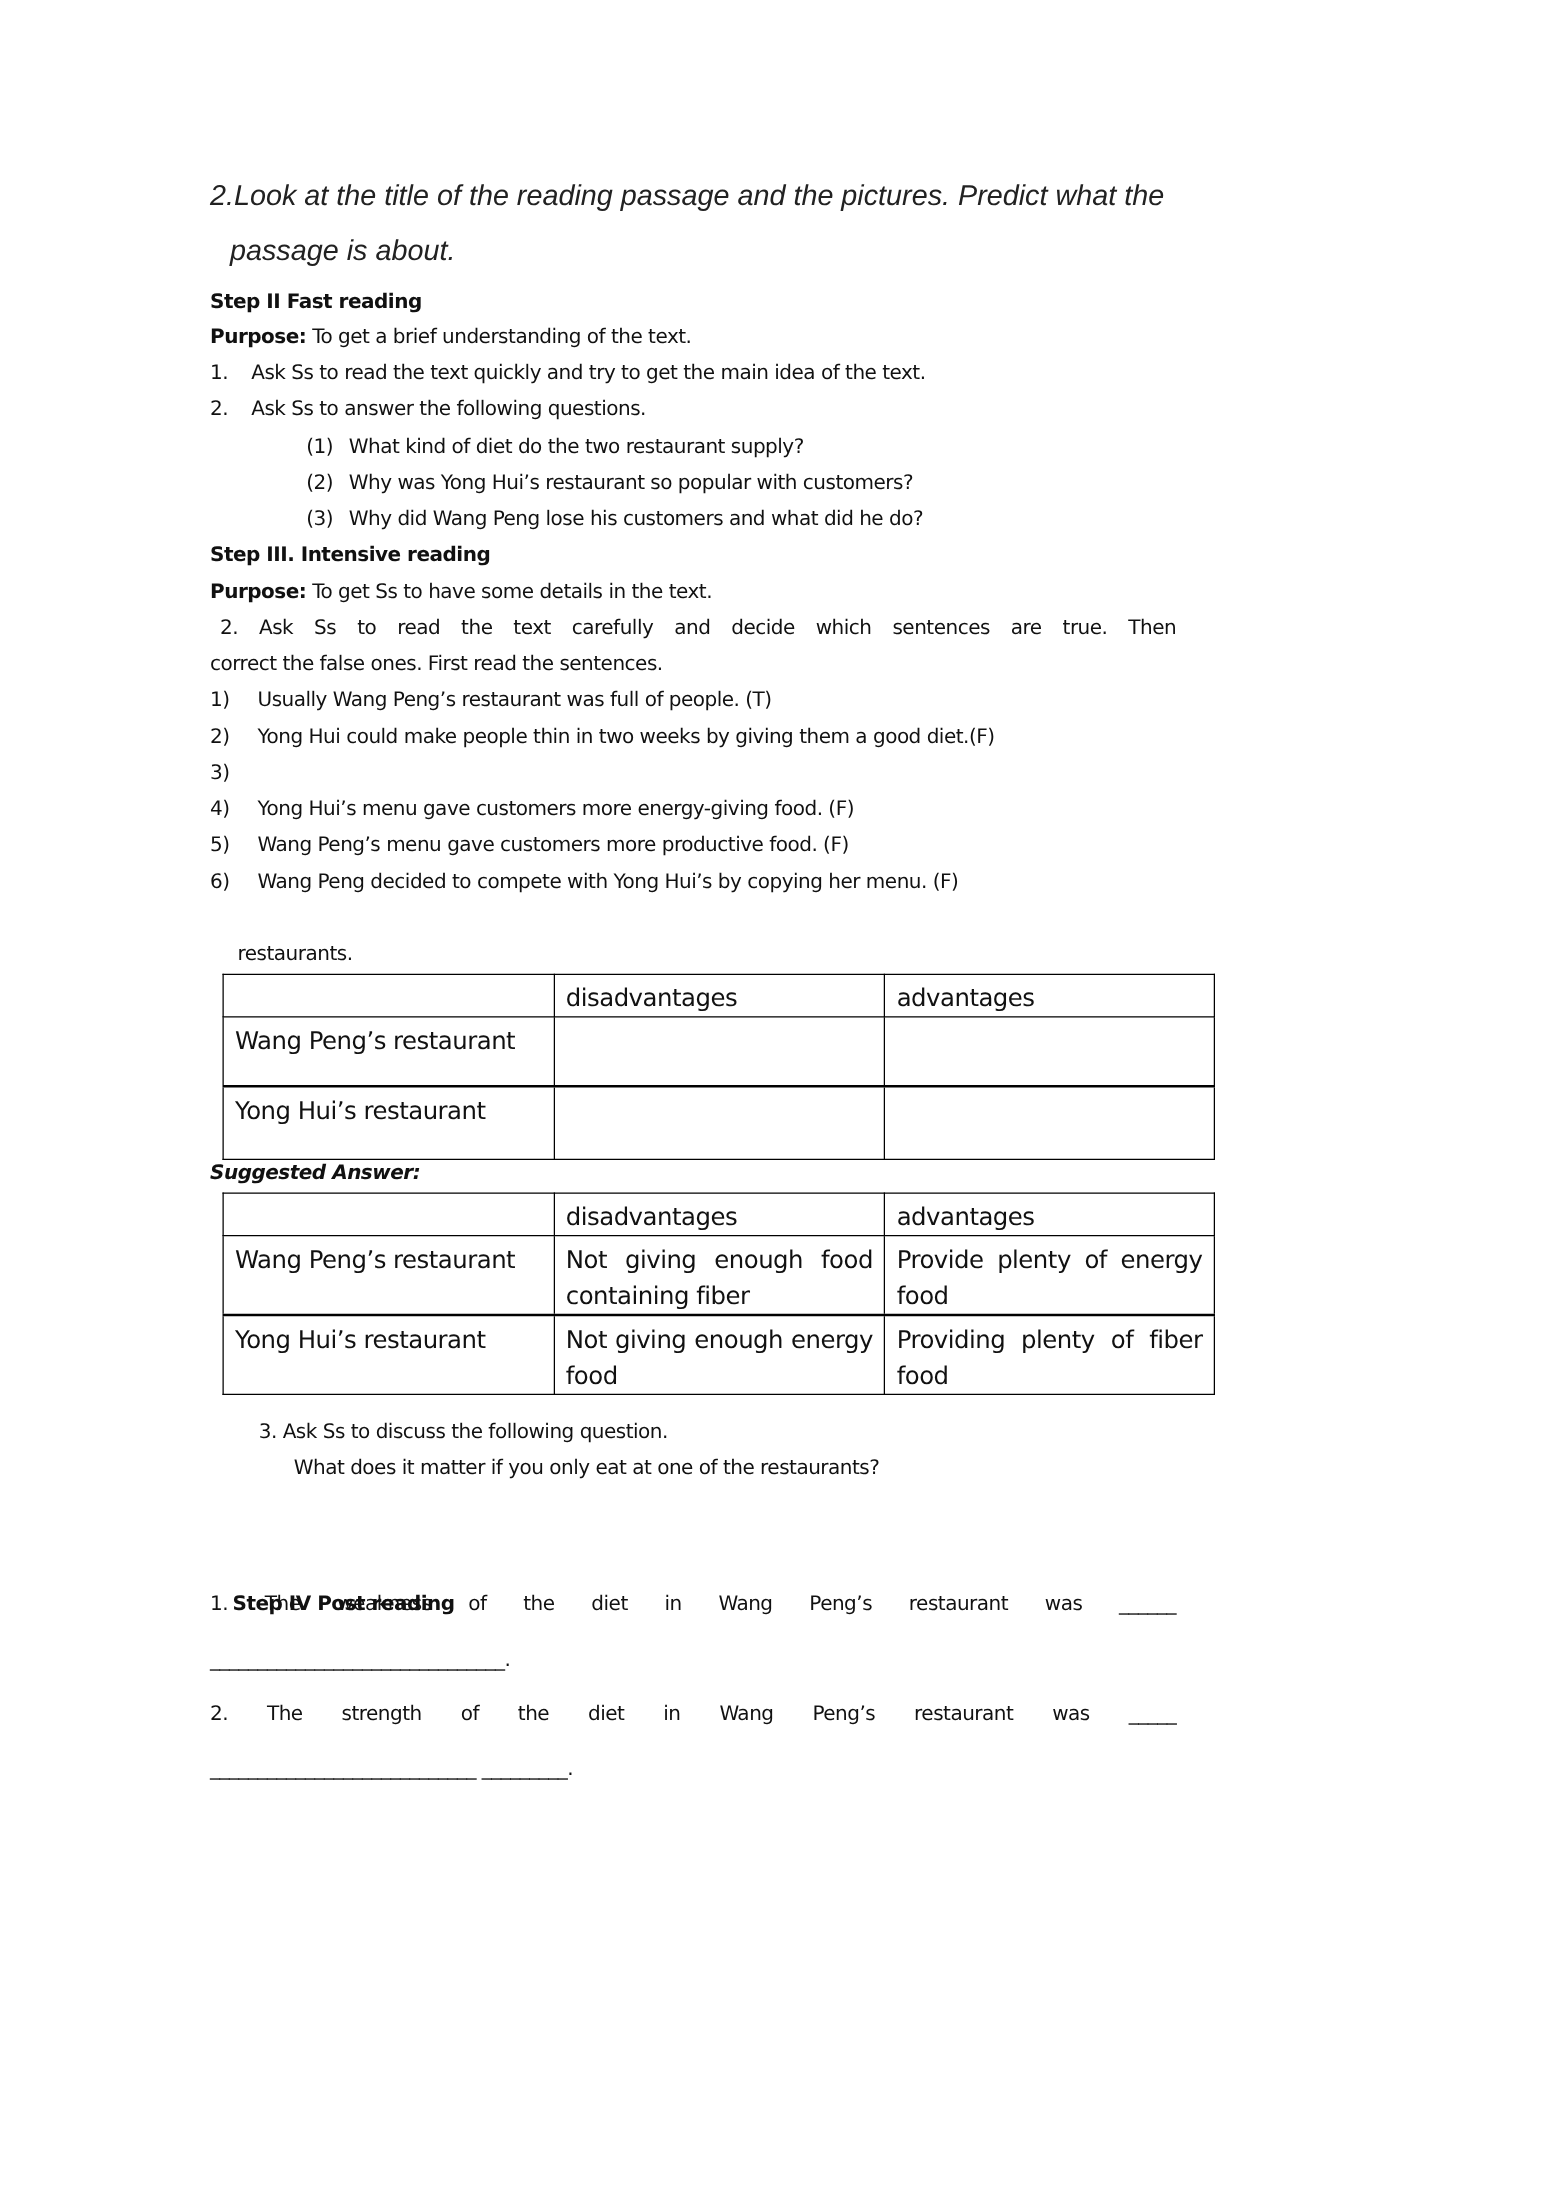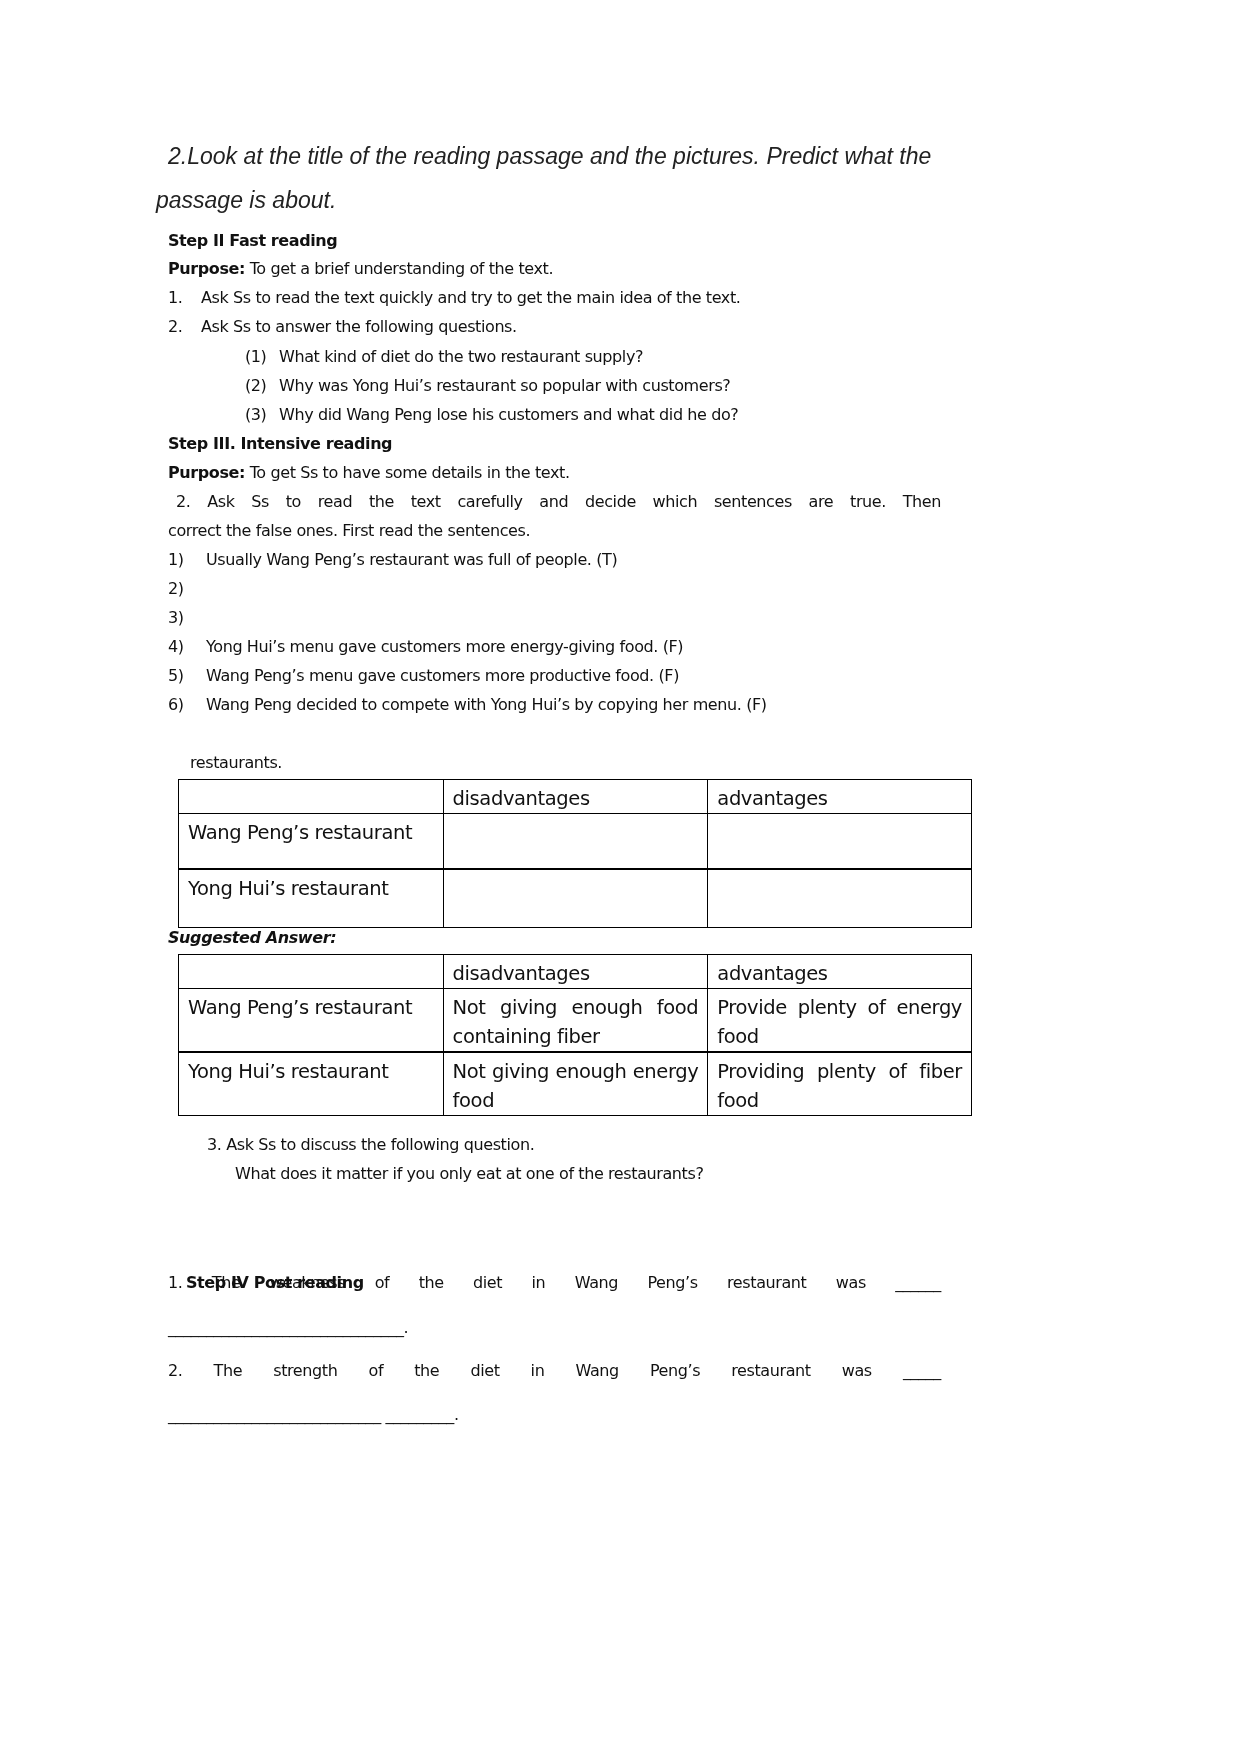--- a/index.html
+++ b/index.html
@@ -14,21 +14,21 @@
   table.grid td { border:1.3px solid #000; vertical-align:top; padding:4px 9px 0 9px; line-height:29px; }
   table.grid tr.thick td { border-top:2.5px solid #000; }
   .cellj { display:block; text-align:justify; text-align-last:justify; }
 </style>
 </head>
 <body>
 
 <div class="page">
 
   <div class="t it" style="left:168px; top:145px;">2.Look at the title of the reading passage and the pictures. Predict what the</div>
-  <div class="t it" style="left:156px; top:189px;">passage is about.</div>
+  <div class="t it" style="left:184px; top:189px;">passage is about.</div>
 
   <div class="t cal b" style="left:168px; top:233px;">Step II Fast reading</div>
   <div class="t cal" style="left:168px; top:261px;"><span class="b">Purpose:</span><span> To get a brief understanding of the text.</span></div>
   <div class="t cal" style="left:168px; top:290px;">1.</div>
   <div class="t cal" style="left:201px; top:290px;">Ask Ss to read the text quickly and try to get the main idea of the text.</div>
   <div class="t cal" style="left:168px; top:319px;">2.</div>
   <div class="t cal" style="left:201px; top:319px;">Ask Ss to answer the following questions.</div>
 
   <div class="t cal" style="left:245px; top:349px;">(1)</div>
   <div class="t cal" style="left:279px; top:349px;">What kind of diet do the two restaurant supply?</div>
@@ -38,20 +38,21 @@
   <div class="t cal" style="left:279px; top:407px;">Why did Wang Peng lose his customers and what did he do?</div>
 
   <div class="t cal b" style="left:168px; top:436px;">Step III. Intensive reading</div>
   <div class="t cal" style="left:168px; top:465px;"><span class="b">Purpose:</span><span> To get Ss to have some details in the text.</span></div>
   <div class="t cal" style="left:176px; top:494px; width:765px; text-align:justify; text-align-last:justify;">2. Ask Ss to read the text carefully and decide which sentences are true. Then</div>
   <div class="t cal" style="left:168px; top:523px;">correct the false ones. First read the sentences.</div>
 
   <div class="t cal" style="left:168px; top:552px;">1)</div>
   <div class="t cal" style="left:206px; top:552px;">Usually Wang Peng’s restaurant was full of people. (T)</div>
   <div class="t cal" style="left:168px; top:581px;">2)</div>
+  <div class="t cal" style="left:206px; top:581px;">Yong Hui could make people thin in two weeks by giving them a good diet.(F)</div>
   <div class="t cal" style="left:168px; top:610px;">3)</div>
   <div class="t cal" style="left:168px; top:639px;">4)</div>
   <div class="t cal" style="left:206px; top:639px;">Yong Hui’s menu gave customers more energy-giving food. (F)</div>
   <div class="t cal" style="left:168px; top:668px;">5)</div>
   <div class="t cal" style="left:206px; top:668px;">Wang Peng’s menu gave customers more productive food. (F)</div>
   <div class="t cal" style="left:168px; top:697px;">6)</div>
   <div class="t cal" style="left:206px; top:697px;">Wang Peng decided to compete with Yong Hui’s by copying her menu. (F)</div>
 
   <div class="t cal" style="left:190px; top:755px;">restaurants.</div>
 

